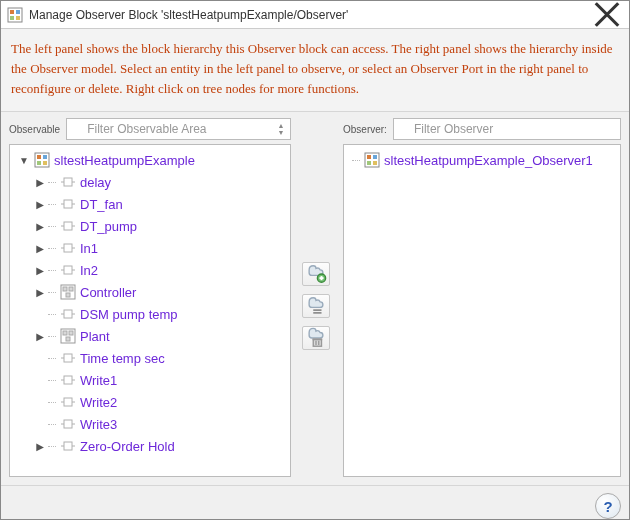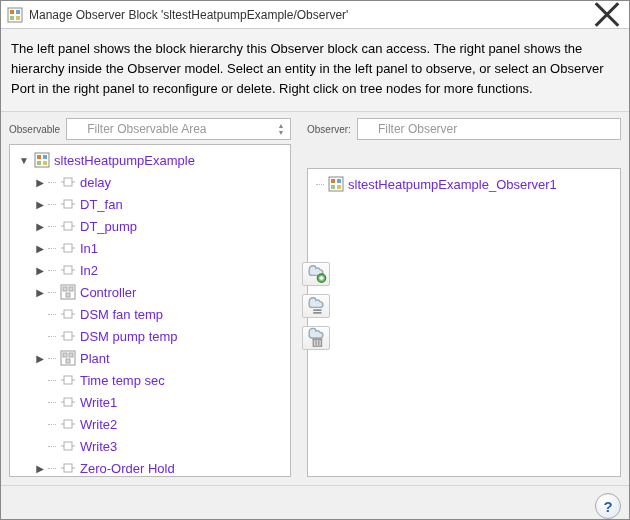--- a/index.html
+++ b/index.html
@@ -31,42 +31,43 @@
   }
   .titlebar .title-text { flex: 1; font-size: 12px; color: #333; }
   .titlebar .close {
     width: 32px; height: 100%;
     display: flex; align-items: center; justify-content: center;
     font-size: 15px; color: #333;
   }
 
   .description {
     padding: 10px 10px 12px 10px;
-    color: #000000;
+    color: #c2410c;
     line-height: 1.55;
     border-bottom: 1px solid #d6d6d6;
     background: #f3f3f3;
     font-size: 13px;
+    font-family: Liberation Serif, serif;
   }
 
   .body {
     flex: 1;
     display: flex;
     padding: 6px 8px 8px 8px;
     gap: 0;
     background: #f0f0f0;
     min-height: 0;
   }
 
   .panel-col {
     display: flex; flex-direction: column;
     min-height: 0;
   }
   .panel-col.left { width: 282px; }
-  .panel-col.right { flex: 1; margin-left: 16px; gap: 24px; }
+  .panel-col.right { flex: 1; margin-left: 52px; }
 
   .panel-header {
     display: flex; align-items: center;
     margin-bottom: 4px;
     gap: 4px;
   }
   .panel-header .lbl { font-size: 10px; color: #555; margin-right:2px; }
   .filter-wrap {
     flex: 1; position: relative;
     background: #fff;
@@ -320,34 +321,20 @@
                     <div class="node">
                       <span class="tw none">▶</span>
                       <span class="dotline"></span>
                       <span class="nicon">
                         <svg viewBox="0 0 16 16">
                           <rect x="4" y="4" width="8" height="8" fill="#fff" stroke="#b0b0b0"></rect>
                           <line x1="1" y1="8" x2="4" y2="8" stroke="#b0b0b0"></line>
                           <line x1="12" y1="8" x2="15" y2="8" stroke="#b0b0b0"></line>
                         </svg>
                       </span>
-                      <span class="nlabel">DSM fan temp</span>
-                    </div>
-                  </li>
-                  <li>
-                    <div class="node">
-                      <span class="tw none">▶</span>
-                      <span class="dotline"></span>
-                      <span class="nicon">
-                        <svg viewBox="0 0 16 16">
-                          <rect x="4" y="4" width="8" height="8" fill="#fff" stroke="#b0b0b0"></rect>
-                          <line x1="1" y1="8" x2="4" y2="8" stroke="#b0b0b0"></line>
-                          <line x1="12" y1="8" x2="15" y2="8" stroke="#b0b0b0"></line>
-                        </svg>
-                      </span>
                       <span class="nlabel">DSM pump temp</span>
                     </div>
                   </li>
                   <li>
                     <div class="node">
                       <span class="tw">▶</span>
                       <span class="dotline"></span>
                       <span class="nicon">
                         <svg viewBox="0 0 16 16">
                           <rect x="1" y="1" width="14" height="14" fill="#fff" stroke="#999"></rect>

